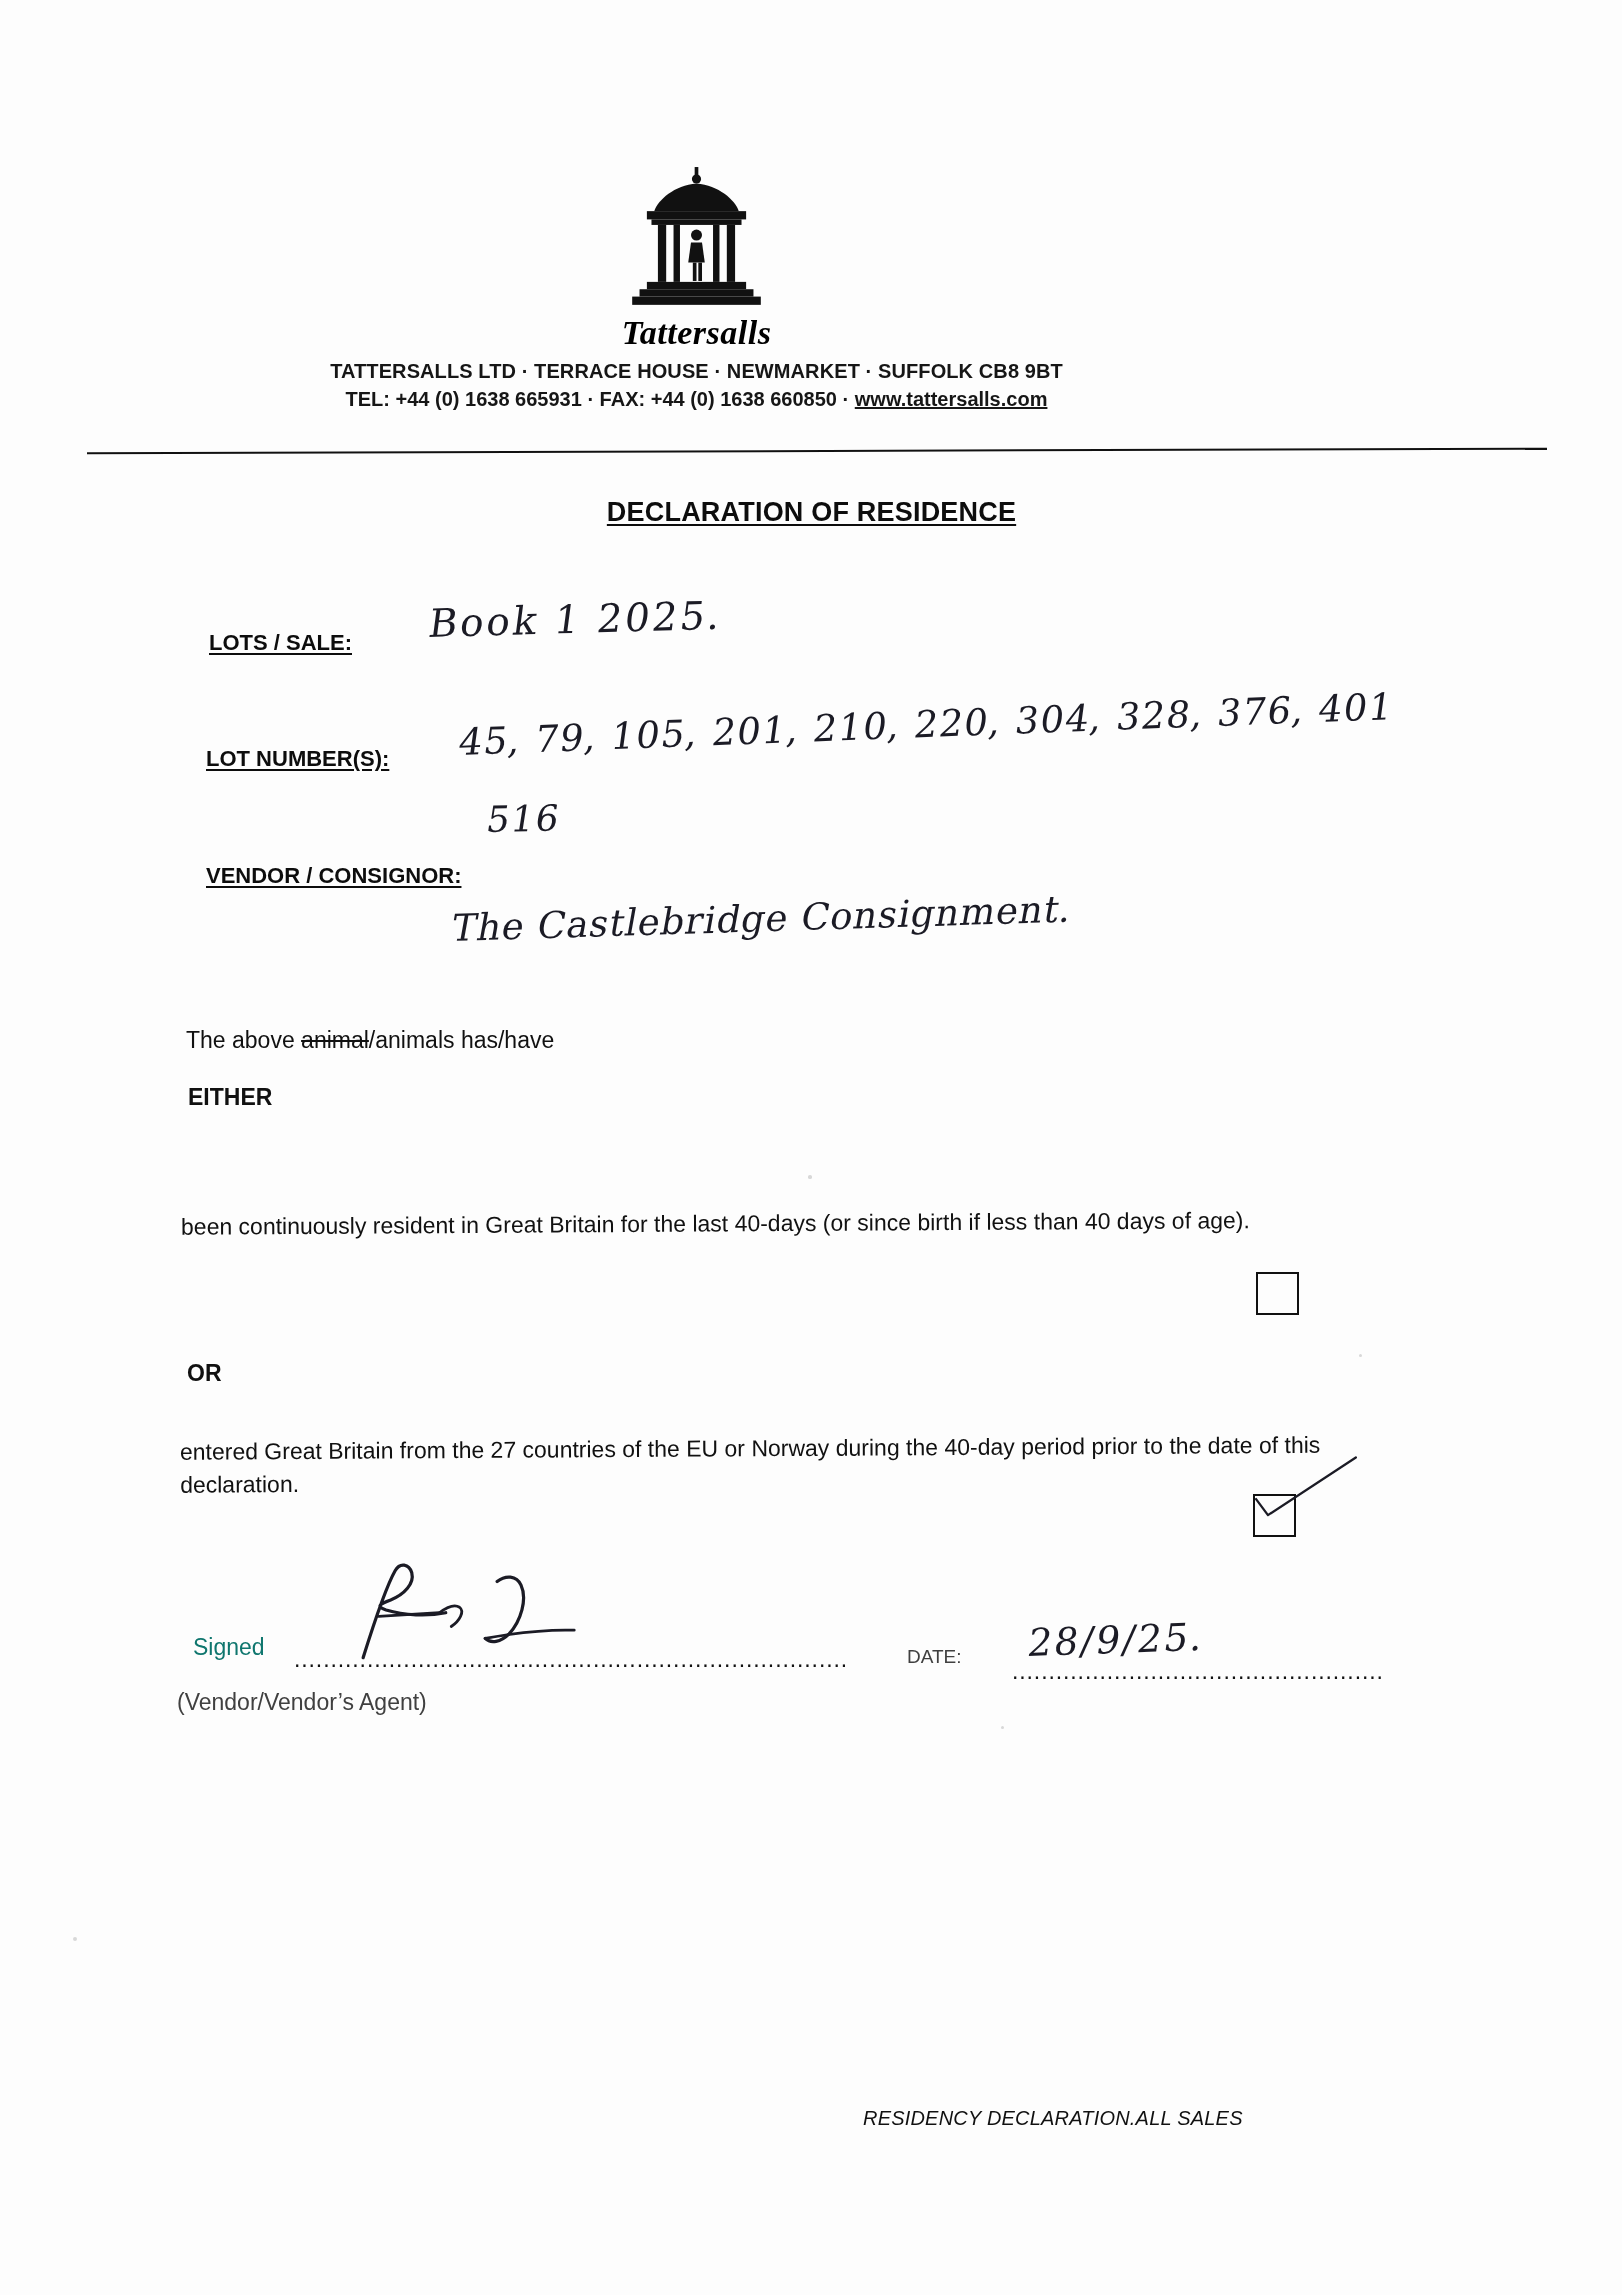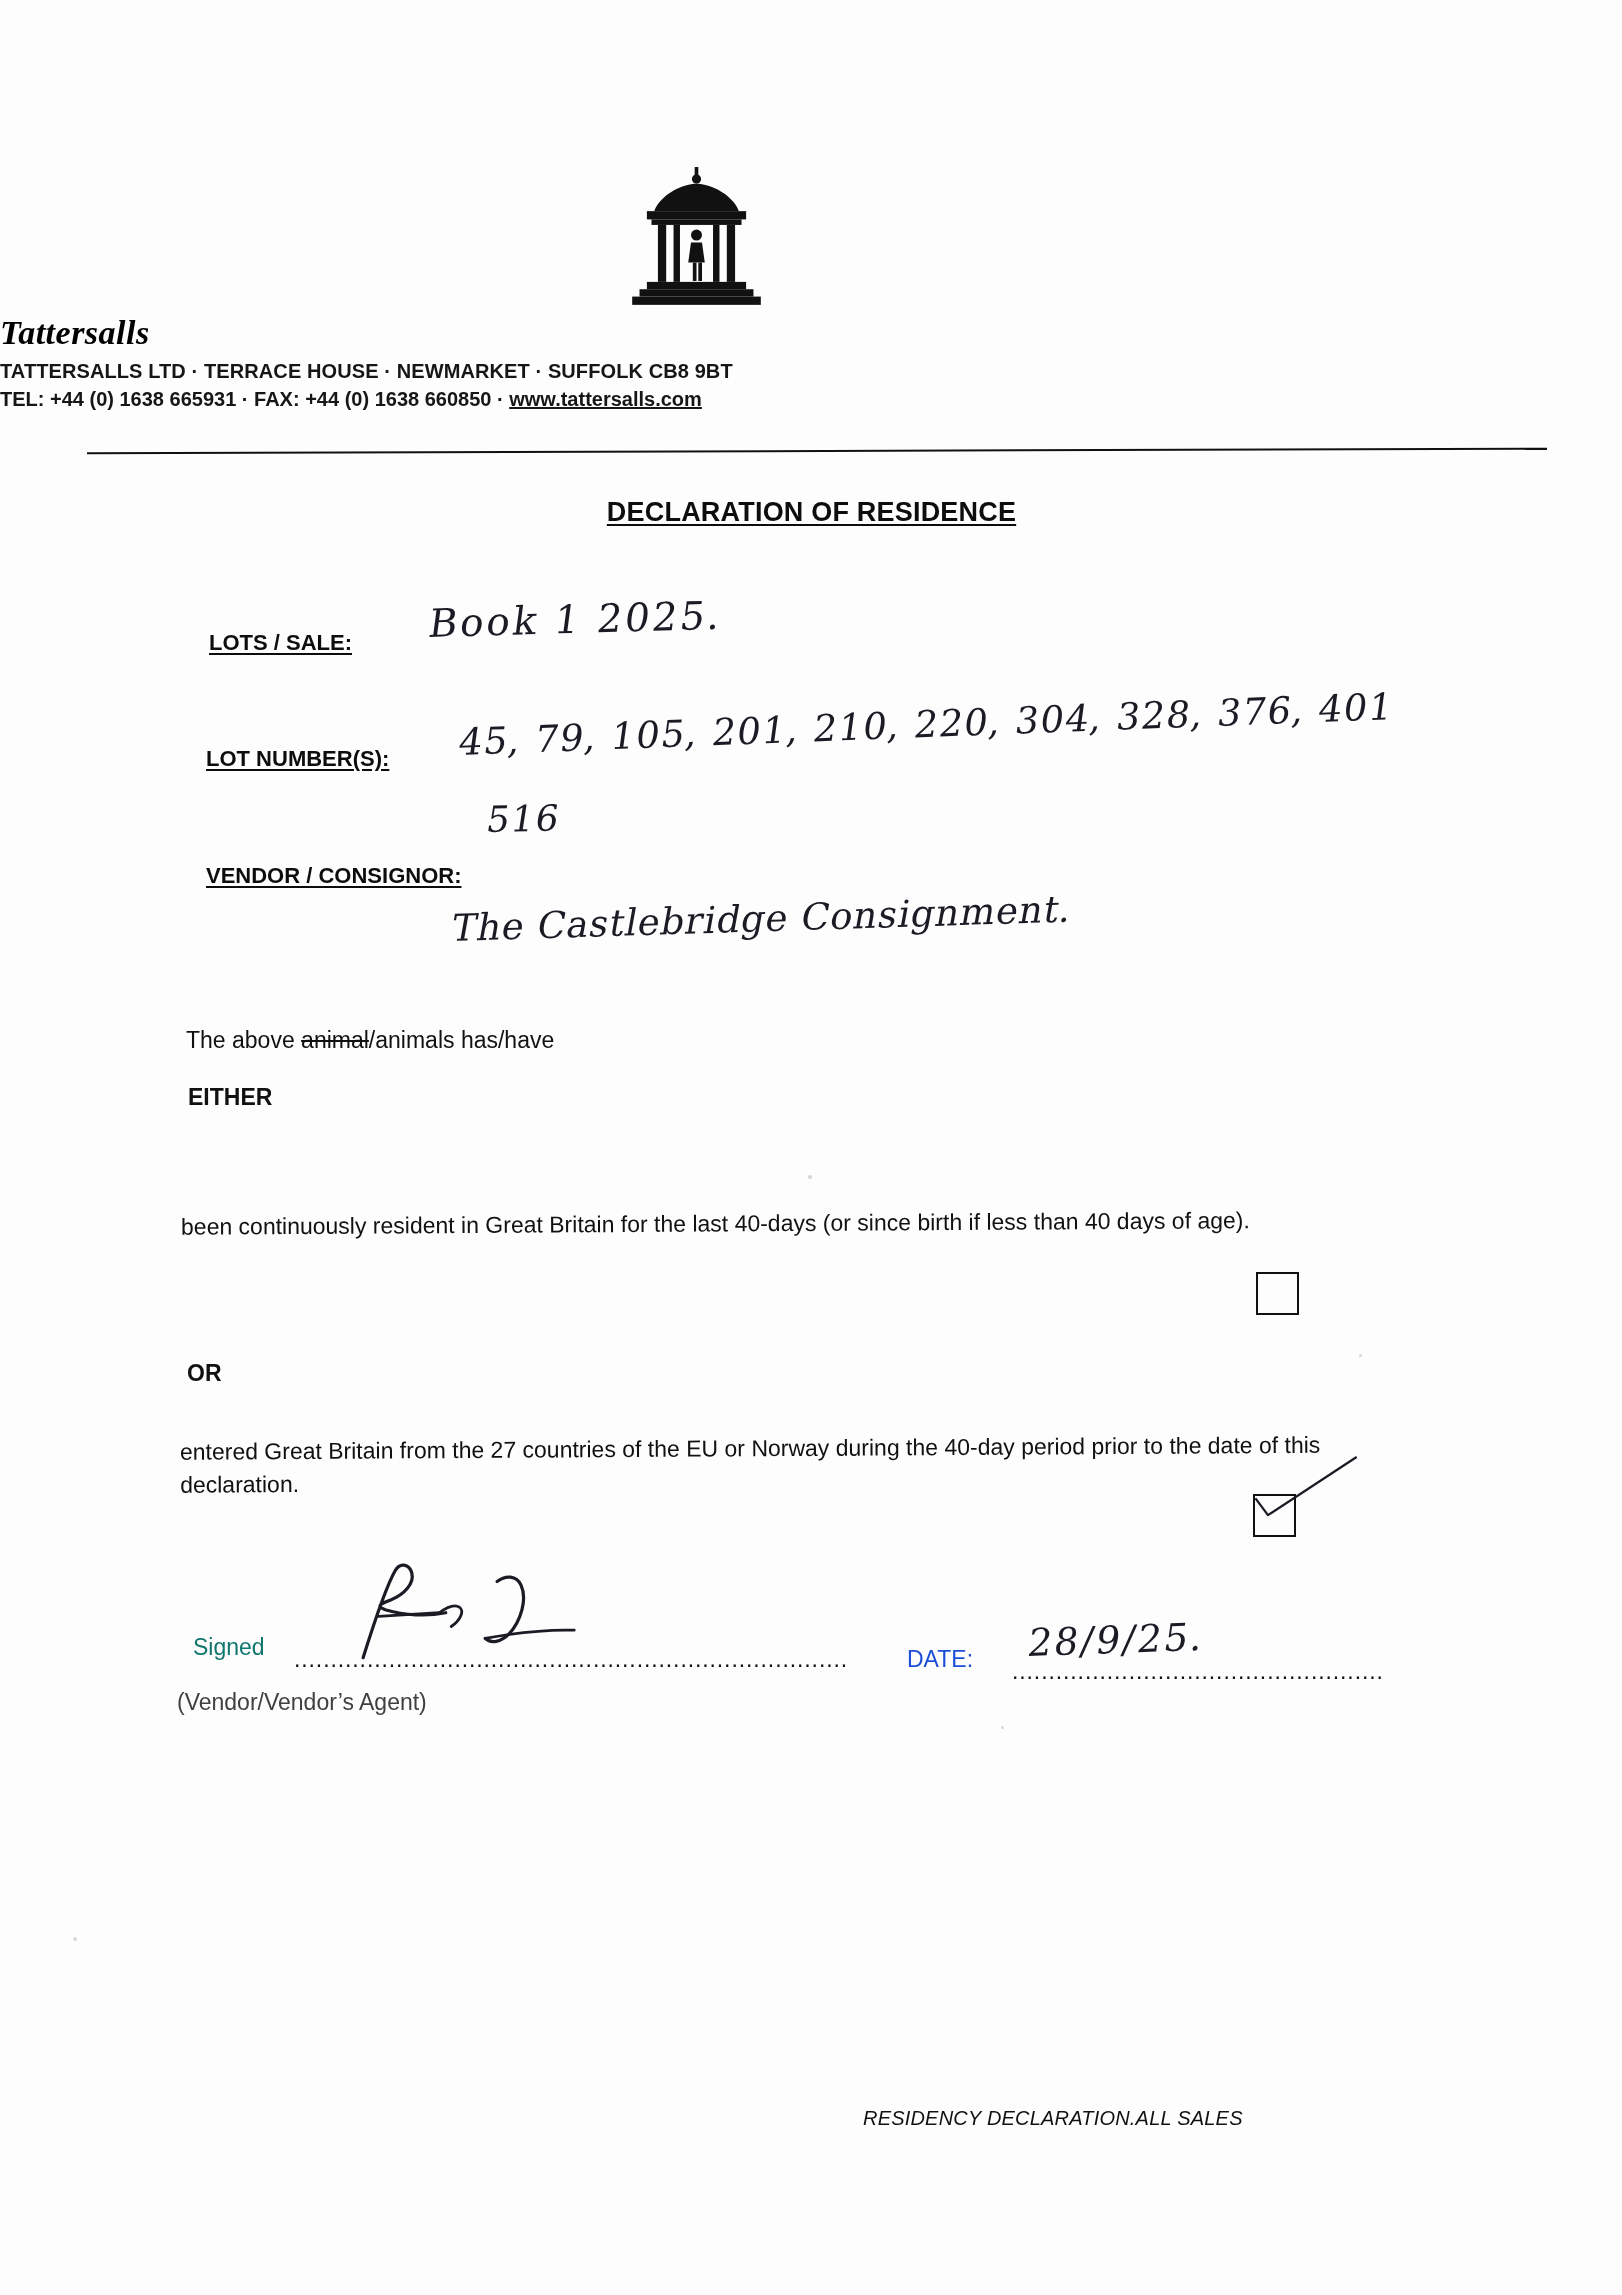--- a/index.html
+++ b/index.html
@@ -23,20 +23,21 @@
     height: 2295px;
     background: #fdfdfd;
   }
 
   
   .letterhead {
     position: absolute;
     top: 165px;
     left: 0;
     width: 1393px;
+    text-align: center;
   }
   .logo-mark {
     width: 147px;
     height: 152px;
     margin: 0 auto;
     display: block;
   }
   .brand-word {
     font-family: "Liberation Serif", serif;
     font-style: italic;
@@ -188,21 +189,21 @@
     font-size: 23px; color: #0f766e;
   }
   #lbl-agent {
     position: absolute;
     top: 1689px; left: 177px;
     font-size: 23px; color: #404040;
   }
   #lbl-date {
     position: absolute;
     top: 1646px; left: 907px;
-    font-size: 23px; color: #1d4ed8;
+    font-size: 19px; color: #404040;
   }
   .dotline {
     position: absolute;
     font-size: 23px;
     letter-spacing: 0.9px;
     color: #111;
     white-space: nowrap;
     overflow: hidden;
   }
   #dots-signed { top: 1646px; left: 294px; width: 551px; }

